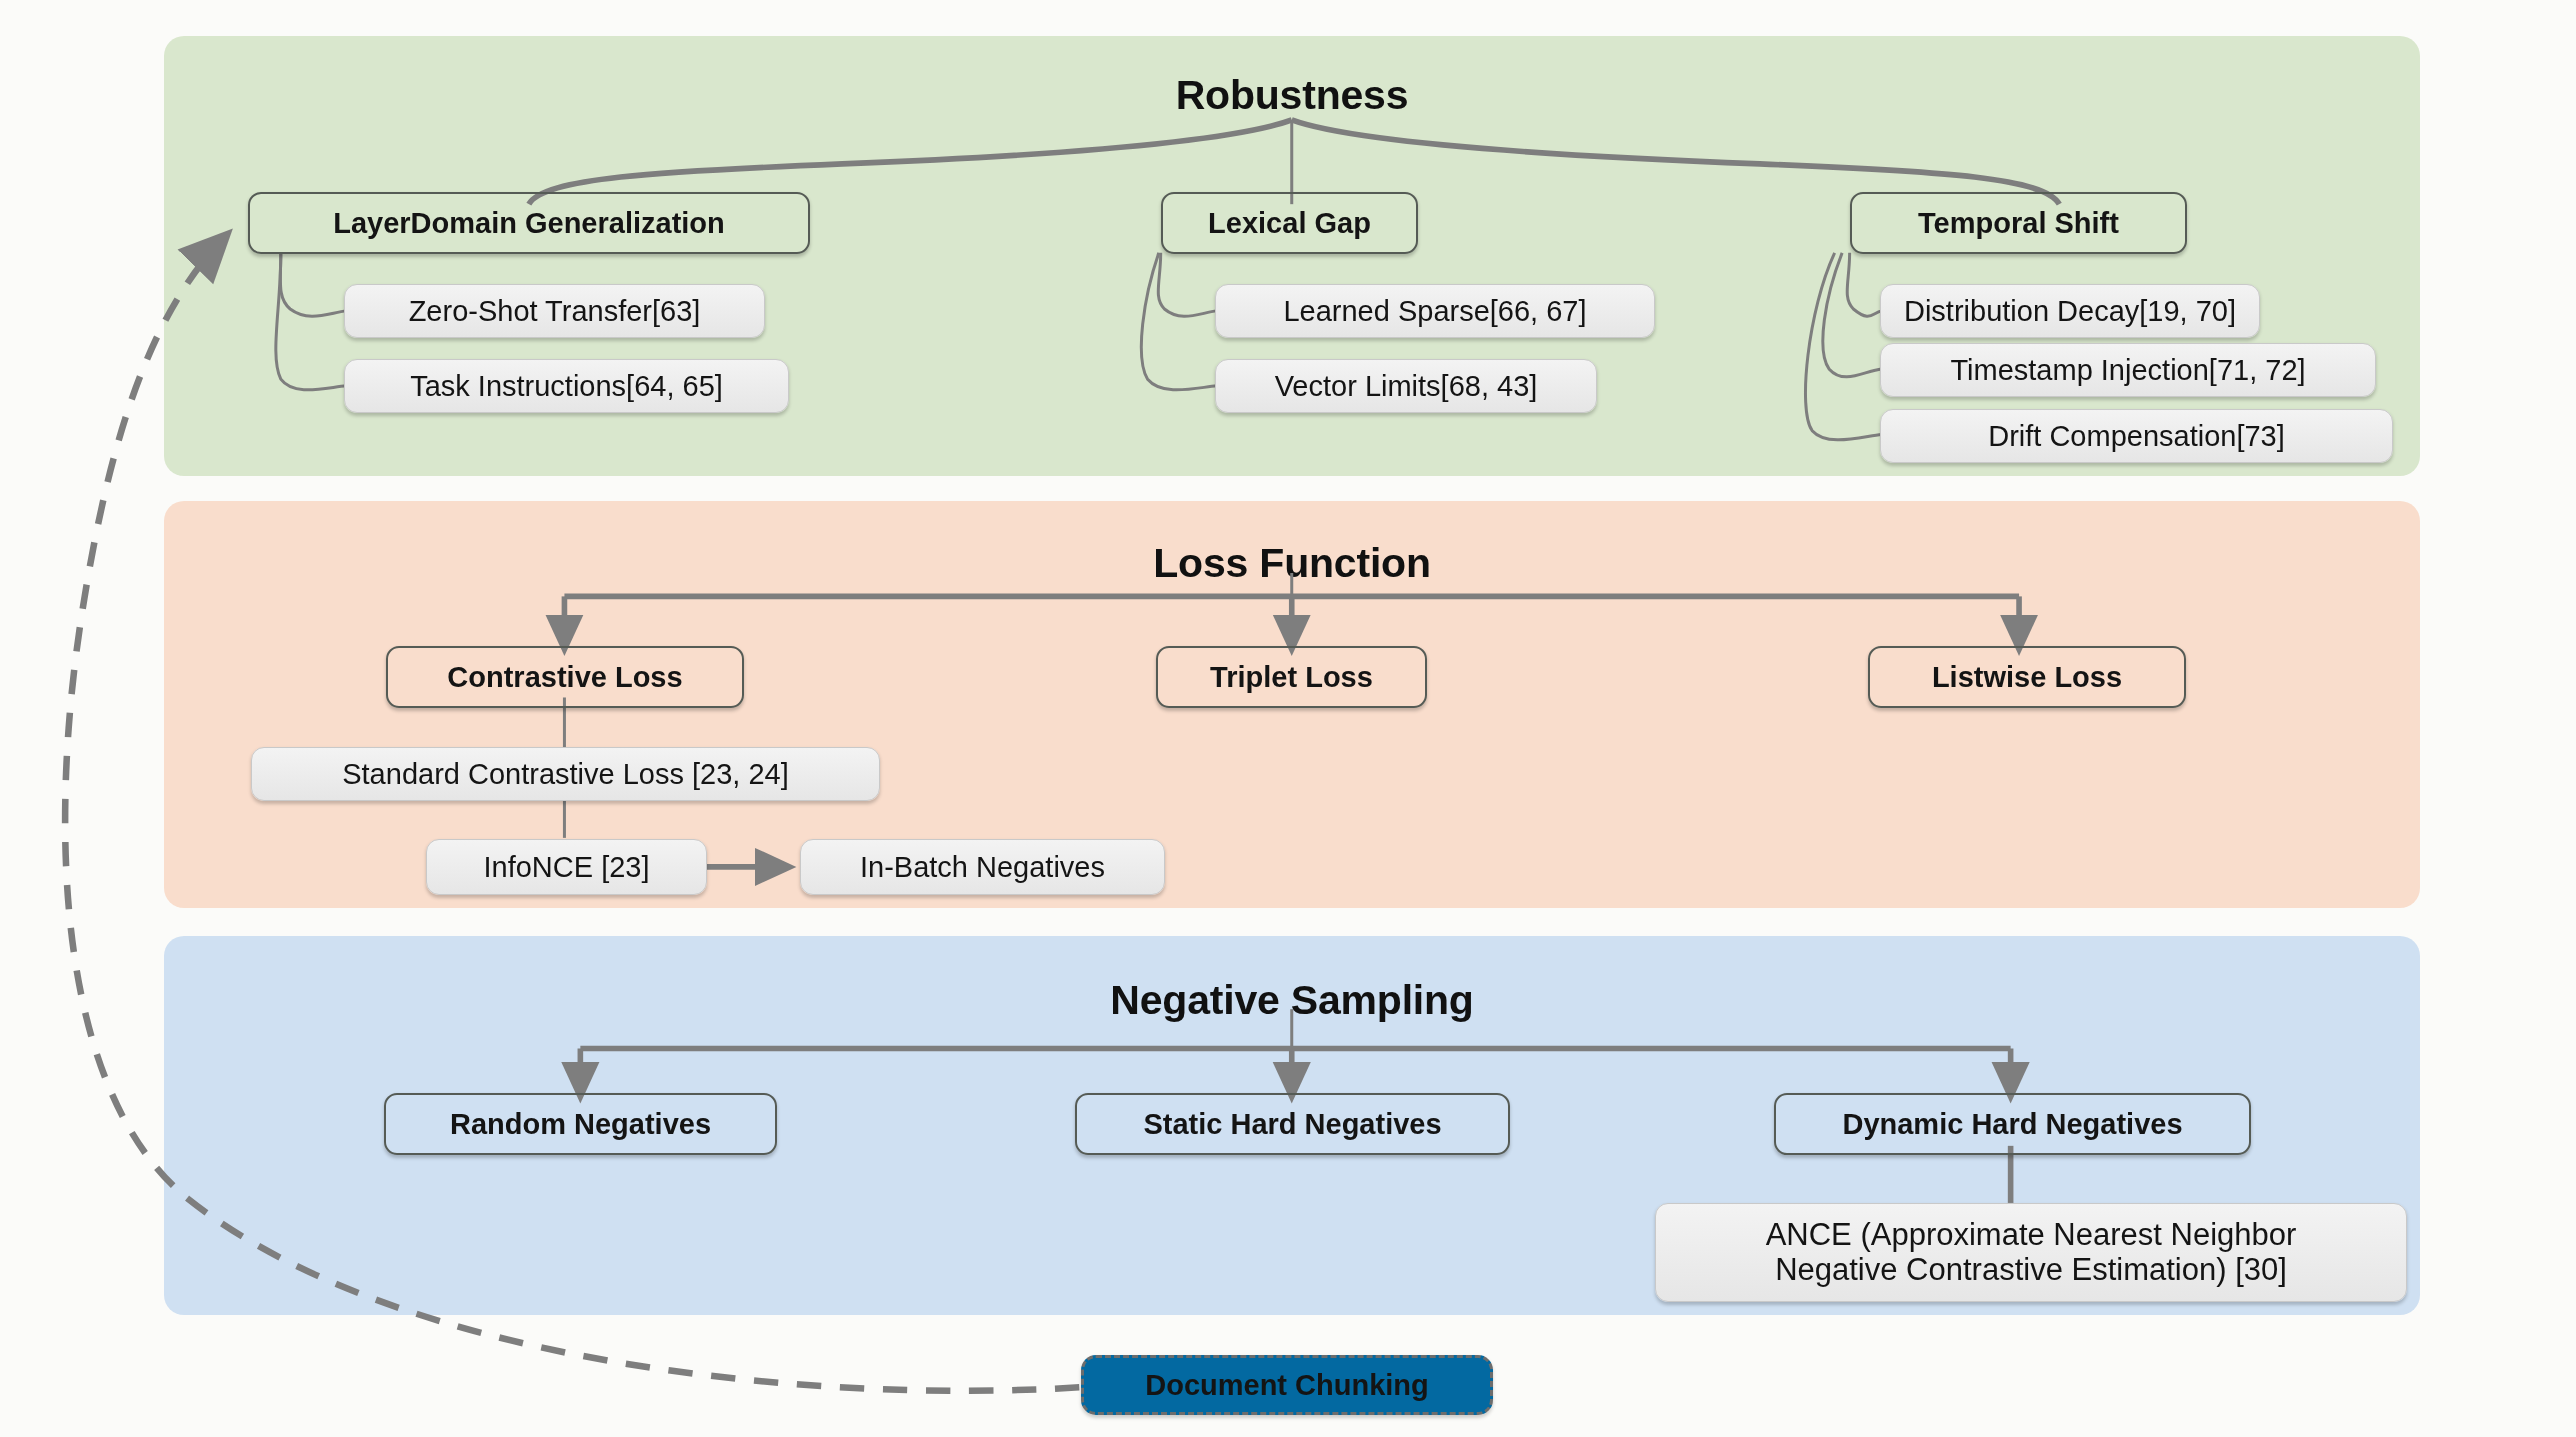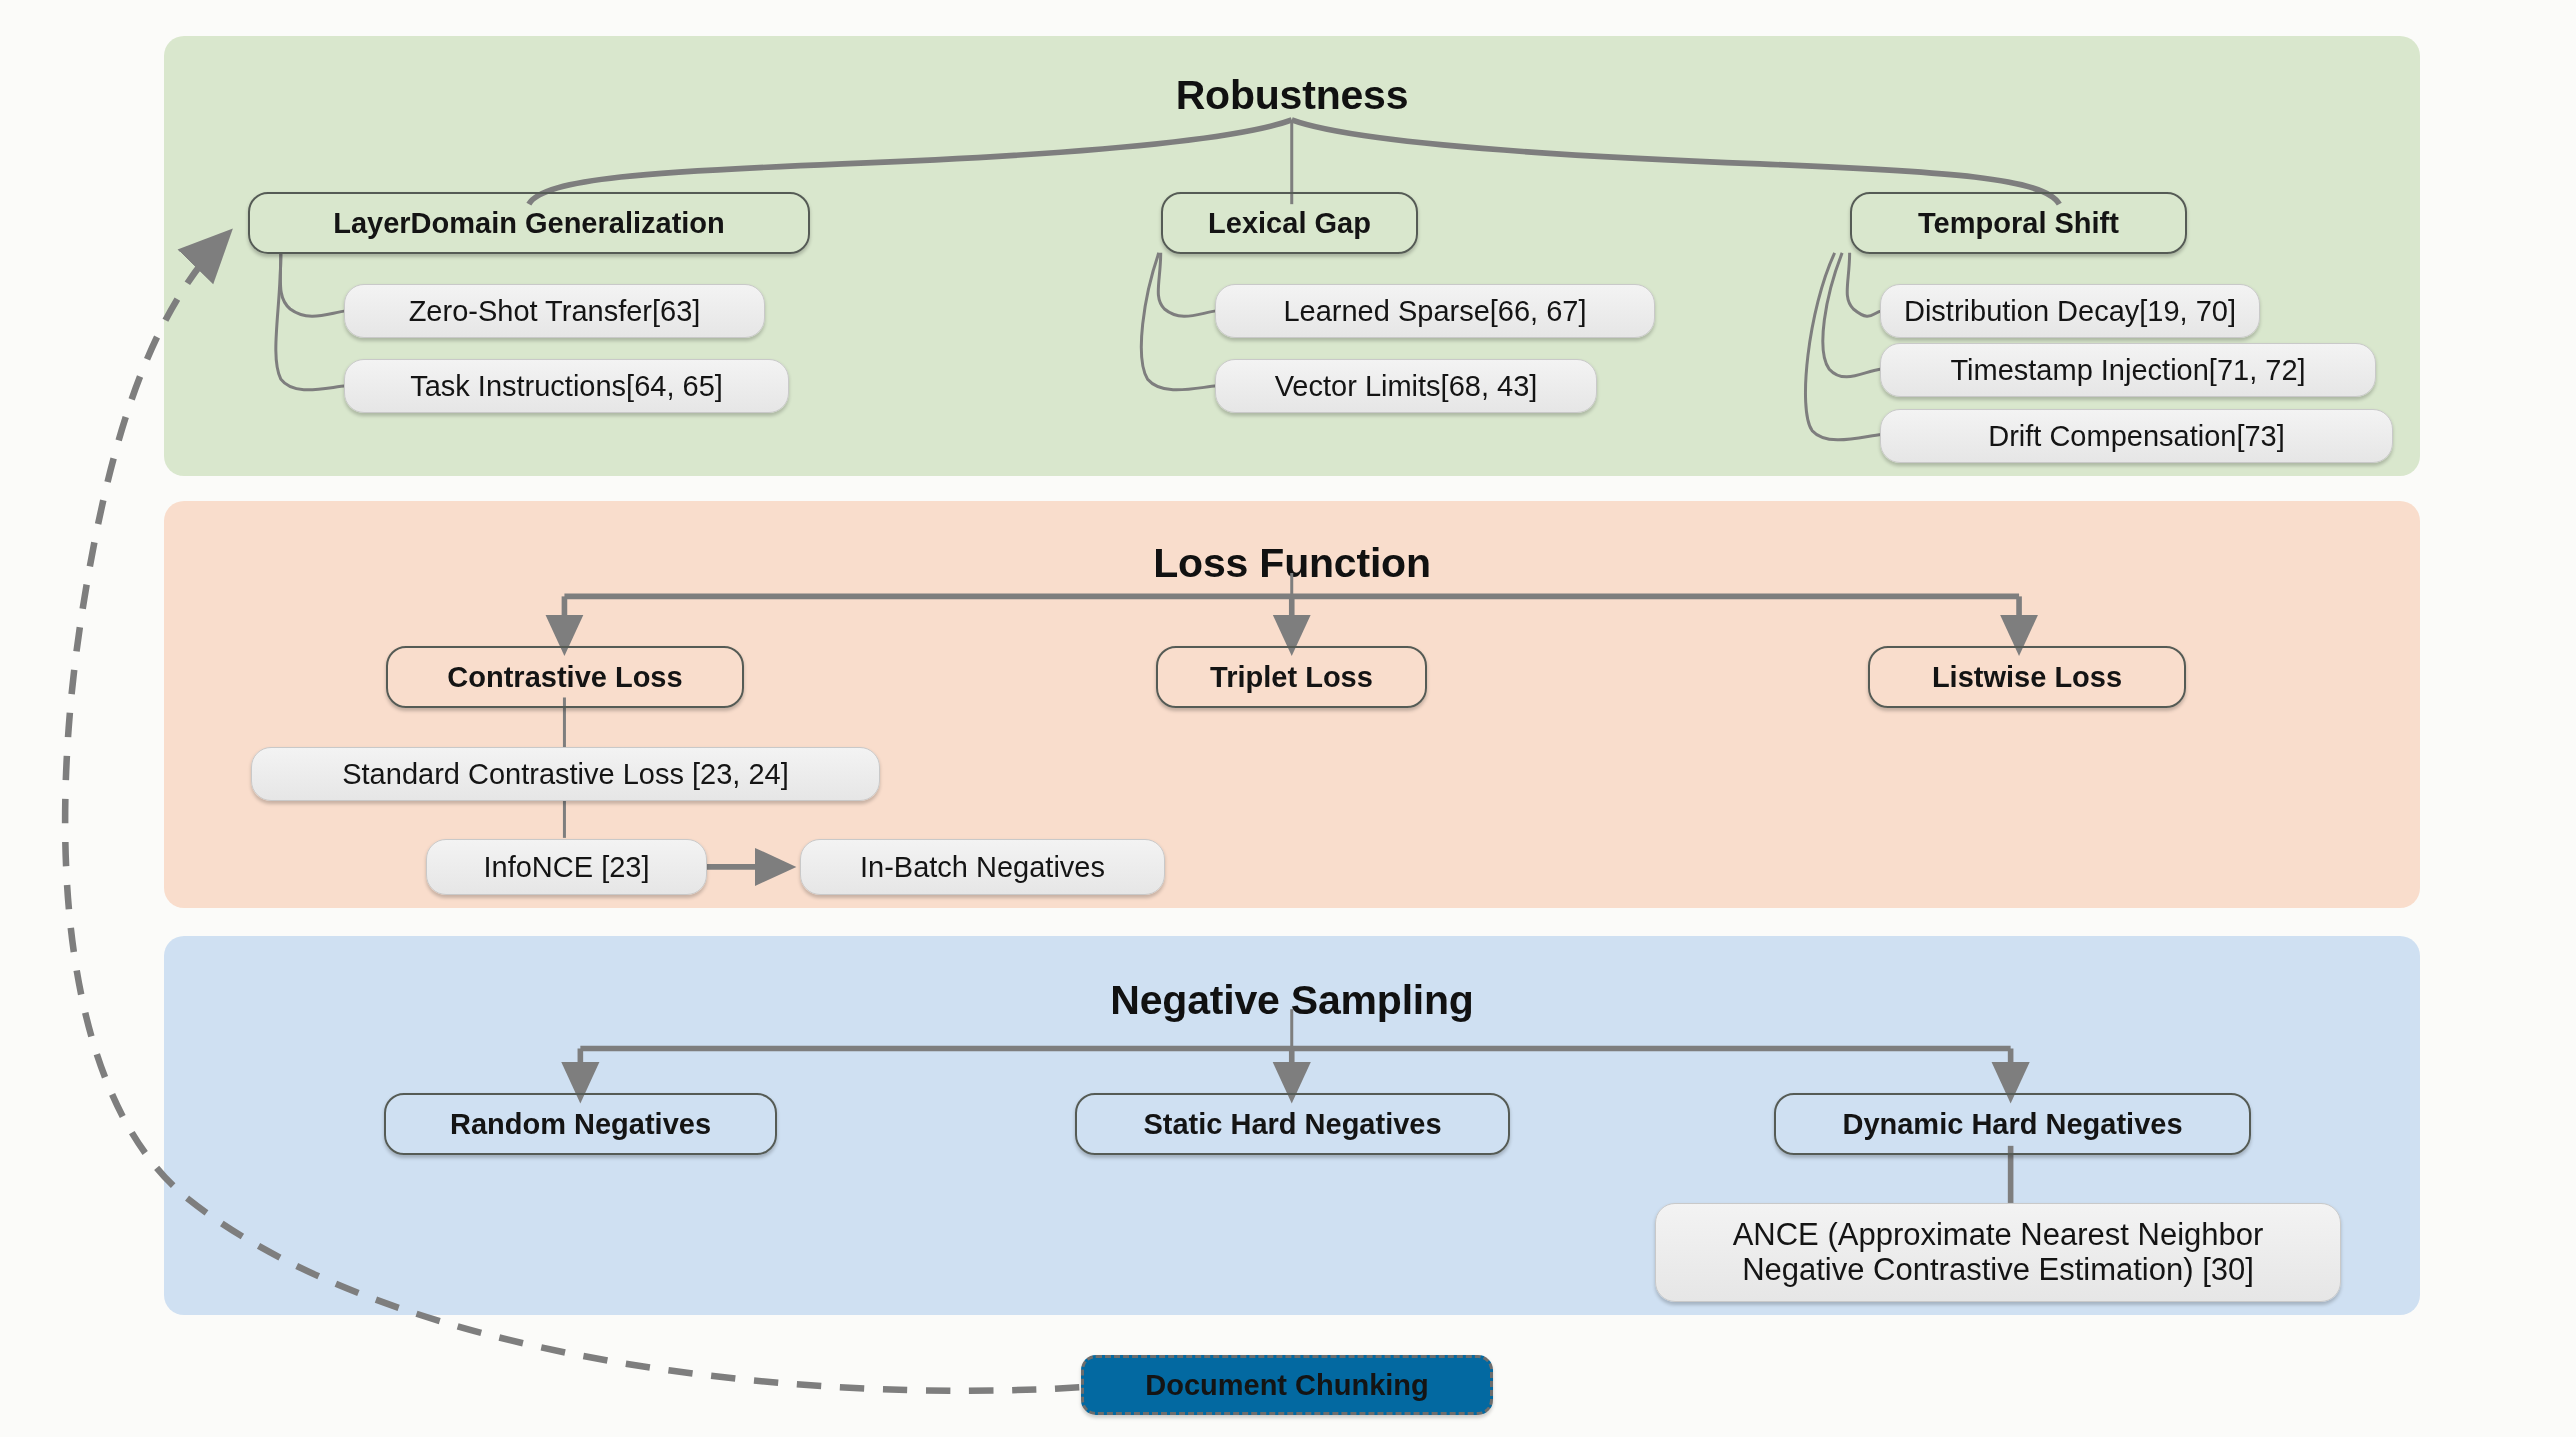--- a/index.html
+++ b/index.html
@@ -48,21 +48,21 @@
 
   
   .node {
     position: absolute;
     box-sizing: border-box;
     display: flex;
     align-items: center;
     justify-content: center;
     text-align: center;
     color: #141414;
-    border-radius: 20px;
+    border-radius: 13px;
     line-height: 1.12;
     white-space: pre;
   }
 
   
   .node.primary {
     font-weight: bold;
     font-size: 29px;
     border: 2.8px solid #555b55;
     box-shadow: 0 2.8px 3.7px rgba(0,0,0,0.22);
@@ -234,21 +234,21 @@
 
   <div class="node primary" style="left:384px; top:1093px; width:393px; height:62px;">
     <span>Random Negatives</span>
   </div>
   <div class="node primary" style="left:1075px; top:1093px; width:435px; height:62px;">
     <span>Static Hard Negatives</span>
   </div>
   <div class="node primary" style="left:1774px; top:1093px; width:477px; height:62px;text-align:right;">
     <span>Dynamic Hard Negatives</span>
   </div>
-  <div class="node leaf" style="left:1655px; top:1203px; width:686px; height:99px; font-size:31px;">
+  <div class="node leaf" style="left:1655px; top:1203px; width:752px; height:99px; font-size:31px;">
     <span>ANCE (Approximate Nearest Neighbor
 Negative Contrastive Estimation) [30]</span>
   </div>
 
   <div class="node dashed" style="left:1081px; top:1355px; width:412px; height:60px;">
     <span>Document Chunking</span>
   </div>
 
 </div>
 

